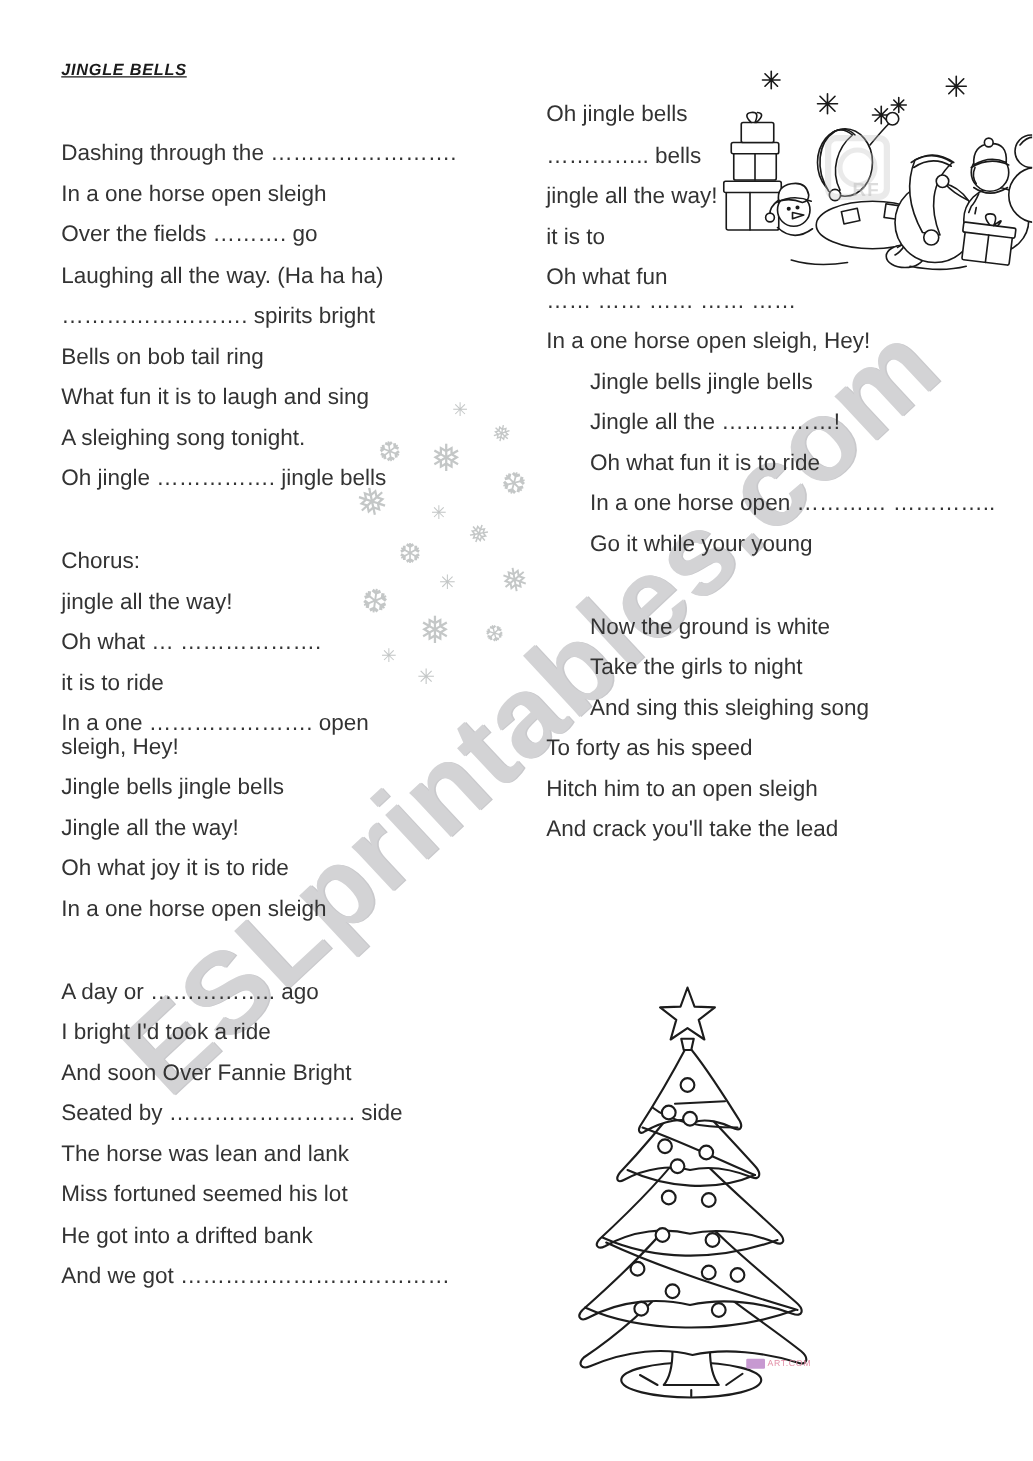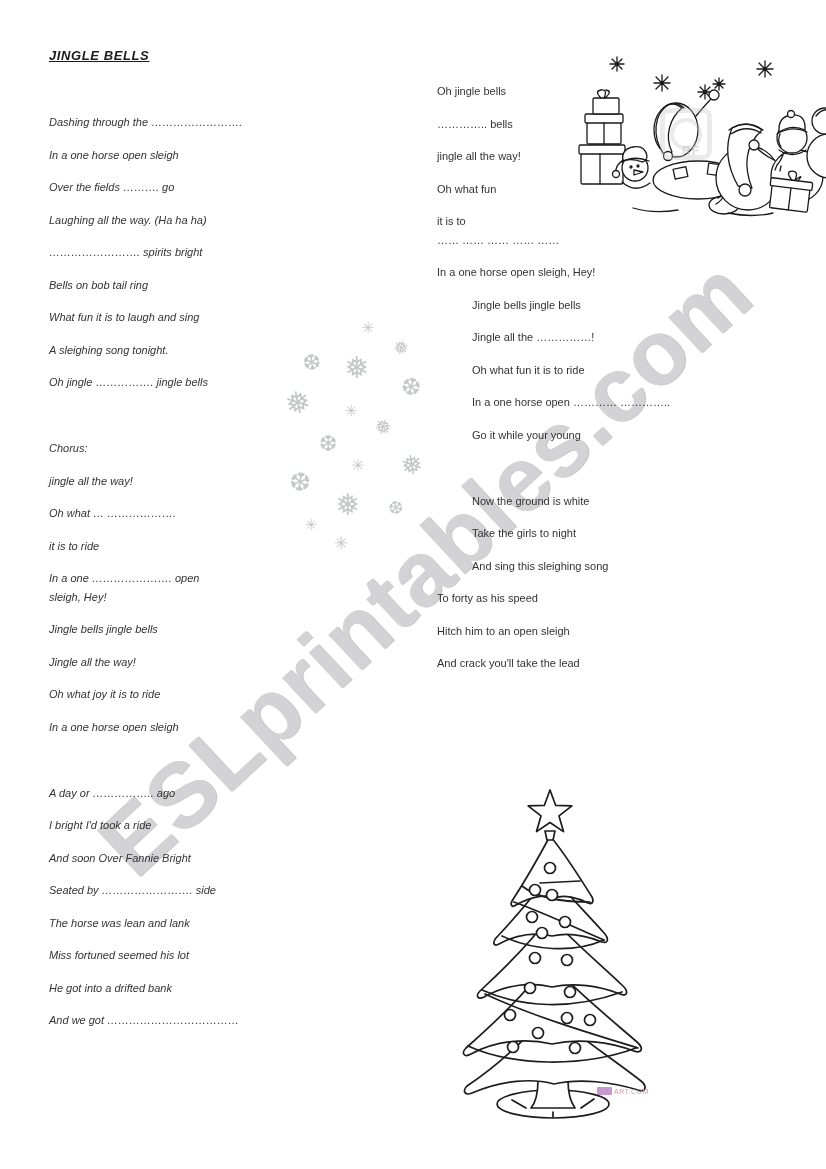--- a/index.html
+++ b/index.html
@@ -9,42 +9,42 @@
   
   .watermark{position:absolute;left:425px;top:568px;z-index:1;
     transform:translate(-50%,-50%) rotate(-43deg);
     font-size:92px;font-weight:bold;letter-spacing:1px;white-space:nowrap;
     color:#d3d3d5;text-shadow:1px 1px 0 #c9c9cc;}
 
   .title{position:absolute;left:49px;top:48px;z-index:2;
     font-size:13px;font-weight:bold;font-style:italic;letter-spacing:.6px;color:#1b1b1b;text-decoration:underline;}
 
   .col{position:absolute;z-index:2;}
-  #col-left{left:49px;top:115px;width:360px;font-style:italic;}
+  #col-left{left:49px;top:115px;width:360px;}
   #col-right{left:437px;top:84px;width:389px;}
-  .line{margin:0 0 17.5px 0;font-size:11px;line-height:15px;height:15px;white-space:nowrap;}
+  .line{margin:0 0 17.5px 0;font-size:18px;line-height:15px;height:15px;white-space:nowrap;}
   .wrap{margin-top:-14px;}          
   .vgap{margin-top:51px;}           
   .indent{margin-left:35px;}
 
   
   #snowflake-layer{position:absolute;left:0;top:0;z-index:2;width:0;height:0;}
   .flake{position:absolute;transform:translate(-50%,-50%);line-height:1;
     font-family:"DejaVu Sans",sans-serif;}
 
   
   .snowmen{position:absolute;left:578px;top:56px;width:248px;height:162px;z-index:2;}
   .tree{position:absolute;left:452px;top:786px;width:208px;height:334px;z-index:2;}
   svg{display:block;}
 
   
   .stockmark{position:absolute;left:660px;top:108px;width:42px;height:42px;z-index:3;
     border:5px solid rgba(195,195,195,.35);border-radius:9px;}
   .stockmark::after{content:"";position:absolute;inset:5px;border:4px solid rgba(195,195,195,.35);border-radius:50%;}
-  .stockmark-text{position:absolute;left:682px;top:144px;z-index:3;font-size:12px;font-weight:bold;
+  .stockmark-text{position:absolute;left:682px;top:144px;z-index:3;font-size:15px;font-weight:bold;
     letter-spacing:1px;color:rgba(185,185,185,.5);}
 
   
   .tree-wm{position:absolute;left:597px;top:1087px;z-index:3;display:flex;align-items:center;gap:2px;}
   .tree-wm-box{width:15px;height:8px;background:#b477c2;opacity:.75;border-radius:1px;}
   .tree-wm-text{font-size:7px;letter-spacing:.5px;color:#e290a8;}
 </style>
 </head>
 <body>
 
@@ -83,22 +83,22 @@
     <p class="line">The horse was lean and lank</p>
     <p class="line">Miss fortuned seemed his lot</p>
     <p class="line">He got into a drifted bank</p>
     <p class="line">And we got ………………………………</p>
   </div>
 
   <div class="col" id="col-right">
     <p class="line">Oh jingle bells</p>
     <p class="line"> ………….. bells</p>
     <p class="line">jingle all the way!</p>
+    <p class="line">it is to</p>
     <p class="line">Oh what fun</p>
-    <p class="line">it is to</p>
     <p class="line wrap">…… …… …… …… ……</p>
     <p class="line">In a one horse open sleigh, Hey!</p>
 
     <p class="line indent">Jingle bells jingle bells</p>
     <p class="line indent">Jingle all the ……………!</p>
     <p class="line indent">Oh what fun it is to ride</p>
     <p class="line indent">In a one horse open ………… …………..</p>
 
     <p class="line indent">Go it while your young</p>
     <p class="line indent vgap">Now the ground is white</p>

